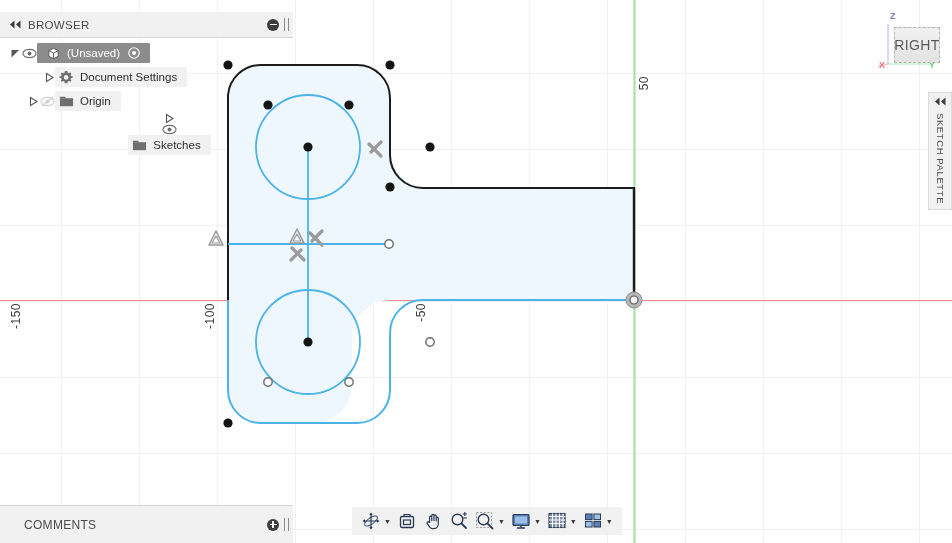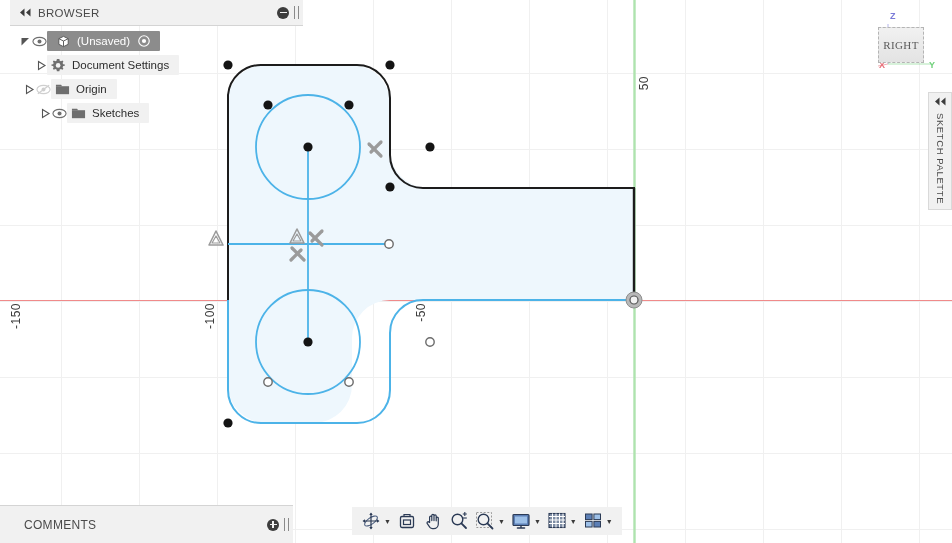--- a/index.html
+++ b/index.html
@@ -24,25 +24,24 @@
     background-image:
       linear-gradient(to right,  #f0f0f0 1px, transparent 1px),
       linear-gradient(to bottom, #f0f0f0 1px, transparent 1px);
     background-size: 78px 76px;
     background-position: -17px -3px;
   }
   #canvas-svg { position:absolute; left:0; top:0; }
 
   
   #browser {
-    position: absolute; left: 0; top: 0;
+    position: absolute; left: 0; top: 12px;
     width: 293px;
     background: transparent;
     z-index: 20;
-    margin-left: 10px;
   }
   .browser-header {
     height: 25px;
     background: #f1f1f1;
     border-bottom: 1px solid #d4d4d4;
     display: flex; align-items: center;
     position: relative;
   }
   .bh-collapse {
     width: 22px; margin-left: 4px;
@@ -127,28 +126,27 @@
   }
   .navbtn svg { display:block; }
   .caret { font-size: 7px; color: #3a3a3a; margin-left: 3px; }
 
   
   #viewcube {
     position: absolute; right: 16px; top: 8px;
     width: 74px; height: 62px; z-index: 15;
   }
   #viewcube .cube-face {
-    position:absolute; left: 16px; top: 19px;
+    position:absolute; left: 32px; top: 19px;
     width: 44px; height: 34px;
     background: linear-gradient(180deg,#f1f1f1,#e3e3e3);
     border: 1px dashed #b4b4b4;
     display:flex; align-items:center; justify-content:center;
-    font-size: 11px; color: #5a5a5a; letter-spacing:.4px;
+    font-size: 14px; color: #5a5a5a; letter-spacing:.4px;
     cursor: pointer;
-    font-family: Liberation Serif, serif;
   }
   .axis-lbl { position:absolute; font-size:9px; font-weight:bold; }
 
   
   #palette {
     position: absolute; right: 0; top: 92px;
     width: 22px; height: 112px;
     background: #f1f1f1; border: 1px solid #d9d9d9;
     display: flex; flex-direction: column; align-items: center;
     padding-top: 4px; z-index: 20; cursor: pointer;
@@ -304,21 +302,21 @@
           <span class="lbl">(Unsaved)</span>
           <span class="icon-box">
             <svg width="14" height="14" viewBox="0 0 16 16">
               <circle cx="8" cy="8" r="6" fill="none" stroke="#ffffff" stroke-width="1.3"></circle>
               <circle cx="8" cy="8" r="2.4" fill="#ffffff"></circle>
             </svg>
           </span>
         </span>
       </div>
 
-      <div class="tree-row" style="padding-left:26px;">
+      <div class="tree-row" style="padding-left:44px;">
         <span class="arrow-tri">
           <svg width="11" height="11" viewBox="0 0 11 11">
             <path d="M2.5 1.5 L9 5.5 L2.5 9.5 Z" fill="none" stroke="#555" stroke-width="1.1"></path>
           </svg>
         </span>
         <span class="pill">
           <span class="icon-box">
             <svg width="15" height="15" viewBox="0 0 16 16">
               <path d="M8 1.4 L9.4 1.4 L9.8 3.2 L11.2 3.9 L12.8 3 L13.9 4.1 L13 5.7
                        L13.7 7.1 L15.5 7.5 L15.5 8.9 L13.7 9.3 L13 10.7 L13.9 12.3
@@ -326,21 +324,21 @@
                        L4.8 12.5 L3.2 13.4 L2.1 12.3 L3 10.7 L2.3 9.3 L0.5 8.9 L0.5 7.5
                        L2.3 7.1 L3 5.7 L2.1 4.1 L3.2 3 L4.8 3.9 L6.2 3.2 L6.6 1.4 Z" fill="#6e6e6e" transform="translate(0,-0.2) scale(0.95)"></path>
               <circle cx="7.6" cy="7.9" r="2.5" fill="#f1f1f1"></circle>
             </svg>
           </span>
           <span class="lbl">Document Settings</span>
         </span>
       </div>
 
 
-      <div class="tree-row" style="padding-left:14px;">
+      <div class="tree-row" style="padding-left:28px;">
         <span class="arrow-tri">
           <svg width="11" height="11" viewBox="0 0 11 11">
             <path d="M2.5 1.5 L9 5.5 L2.5 9.5 Z" fill="none" stroke="#555" stroke-width="1.1"></path>
           </svg>
         </span>
         <span class="icon-box">
           <svg width="15" height="11" viewBox="0 0 16 11">
             <ellipse cx="8" cy="5.5" rx="7" ry="4.4" fill="none" stroke="#cfcfcf" stroke-width="1.2"></ellipse>
             <circle cx="8" cy="5.5" r="2.1" fill="#cfcfcf"></circle>
             <path d="M2 10 L14 1" stroke="#cfcfcf" stroke-width="1.4"></path>
@@ -350,21 +348,21 @@
           <span class="icon-box">
             <svg width="15" height="13" viewBox="0 0 16 13">
               <path d="M1 3 L1 11.5 L15 11.5 L15 3 Z" fill="#6e6e6e"></path>
               <path d="M1 3 L1 1.5 L6.5 1.5 L7.6 3 Z" fill="#6e6e6e"></path>
             </svg>
           </span>
           <span class="lbl">Origin</span>
         </span>
       </div>
 
-      <div class="tree-row" style="padding-left:30px;">
+      <div class="tree-row" style="padding-left:46px;flex-direction:column;">
         <span class="arrow-tri">
           <svg width="11" height="11" viewBox="0 0 11 11">
             <path d="M2.5 1.5 L9 5.5 L2.5 9.5 Z" fill="none" stroke="#555" stroke-width="1.1"></path>
           </svg>
         </span>
         <span class="icon-box">
           <svg width="15" height="11" viewBox="0 0 16 11">
             <ellipse cx="8" cy="5.5" rx="7" ry="4.4" fill="none" stroke="#6e6e6e" stroke-width="1.2"></ellipse>
             <circle cx="8" cy="5.5" r="2.1" fill="#6e6e6e"></circle>
           </svg>

